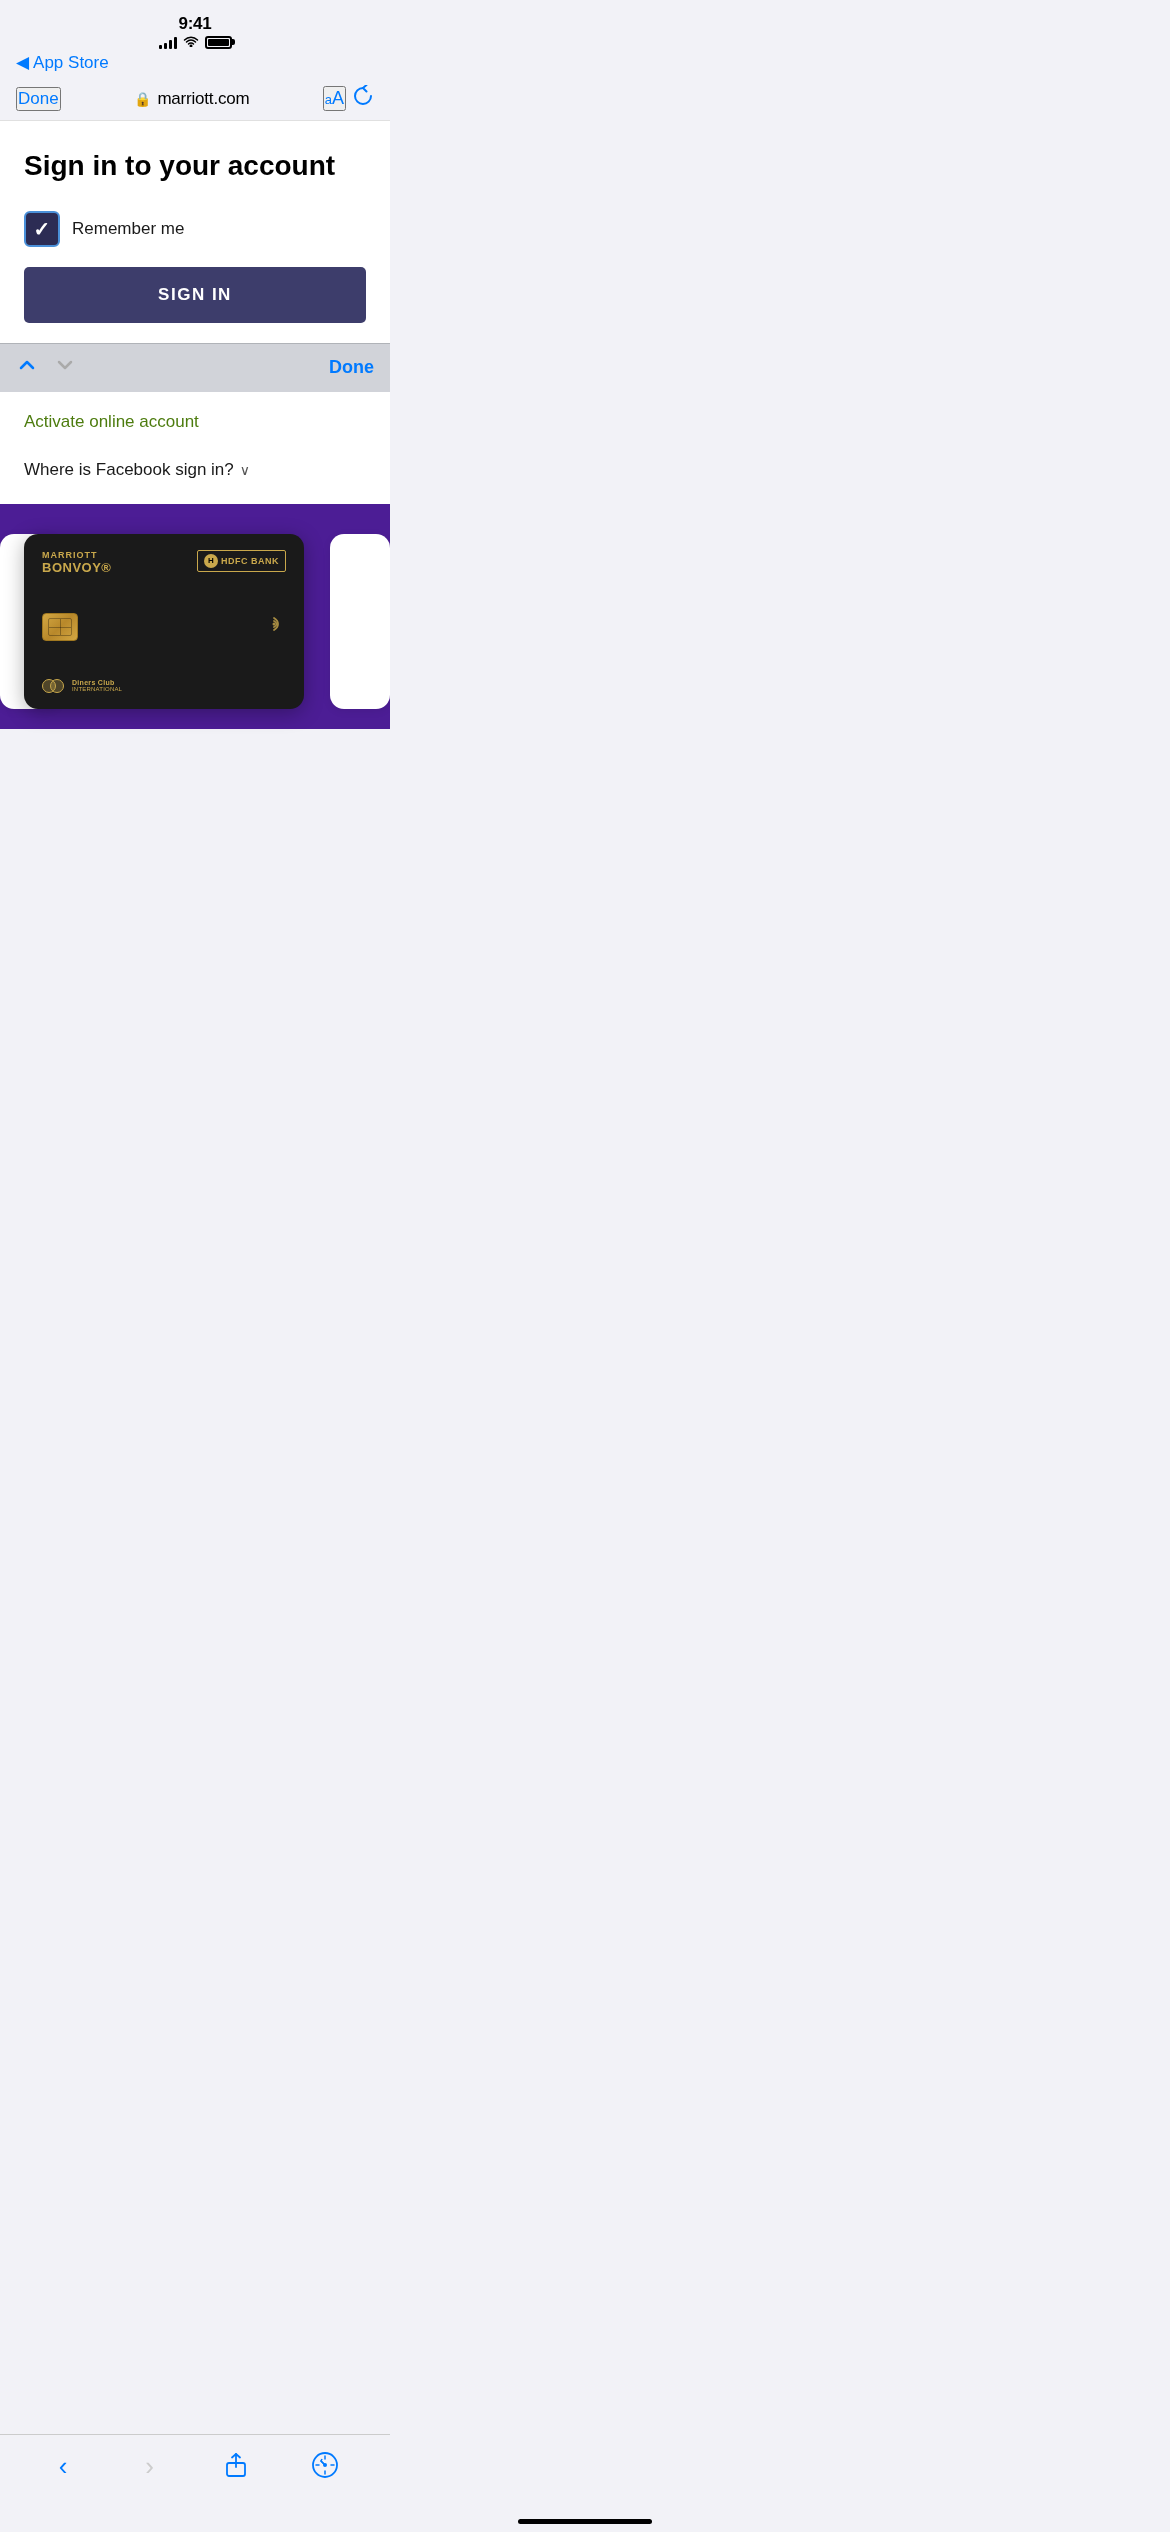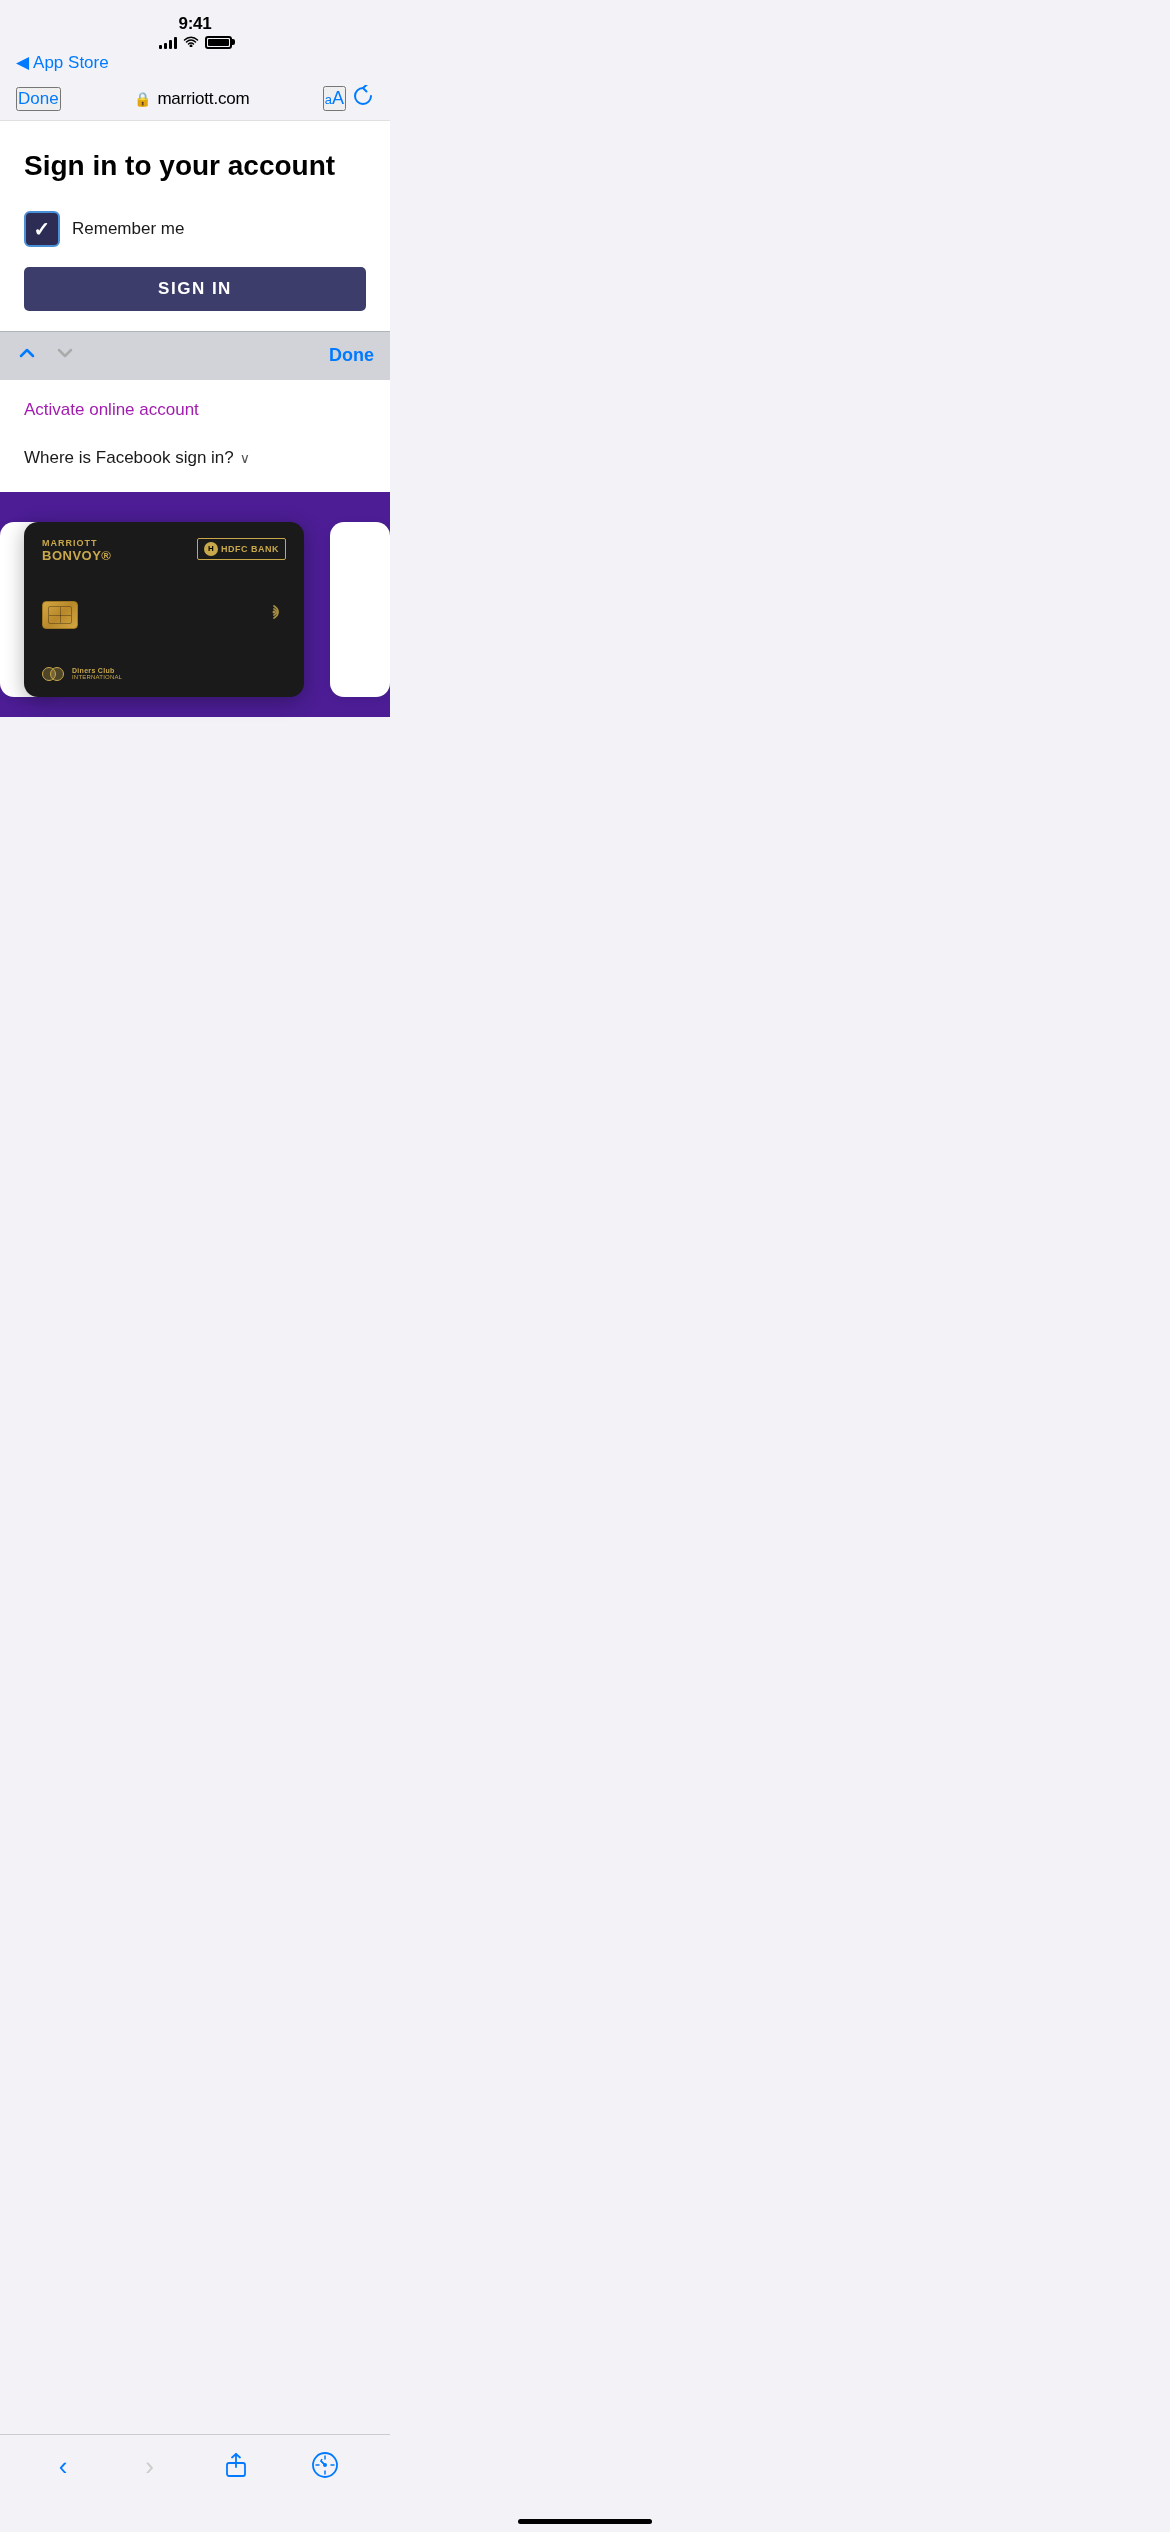--- a/index.html
+++ b/index.html
@@ -236,21 +236,21 @@
       font-size: 17px;
       color: #1a1a1a;
     }
 
     .sign-in-btn {
       width: 100%;
       background: #3d3d6b;
       color: #fff;
       border: none;
       border-radius: 5px;
-      padding: 12px;
+      padding: 18px;
       font-size: 17px;
       font-weight: 600;
       letter-spacing: 1.5px;
       text-transform: uppercase;
       cursor: pointer;
       position: relative;
     }
 
     
     .keyboard-done-bar {
@@ -284,21 +284,21 @@
       font-weight: 600;
     }
 
     
     .below-content {
       background: #fff;
       padding: 20px 24px;
     }
 
     .activate-link {
-      color: #a21caf;
+      color: #4d7c0f;
       font-size: 17px;
       text-decoration: none;
       display: block;
       margin-bottom: 28px;
     }
 
     .facebook-row {
       display: flex;
       align-items: center;
       gap: 6px;

